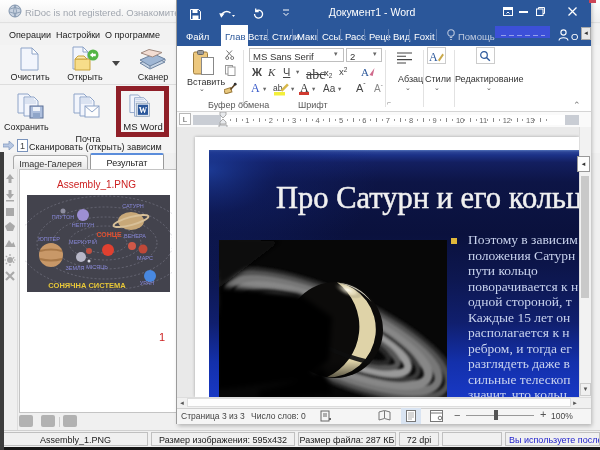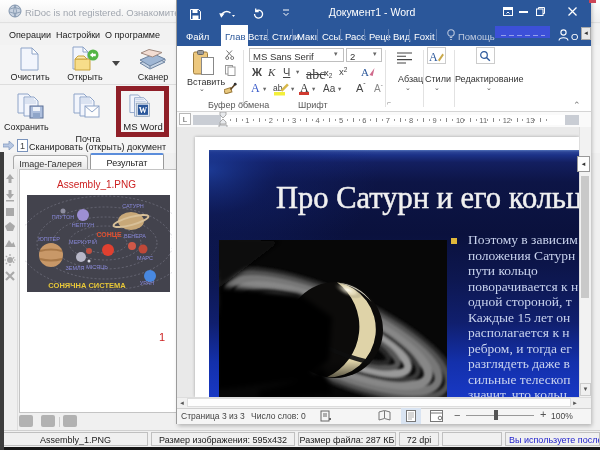--- a/index.html
+++ b/index.html
@@ -83,21 +83,21 @@
 
   <div class="abs" style="left:116px;top:86px;width:53px;height:51px;border:5px solid #8f1f28;"></div>
 
   <svg class="abs" style="left:3px;top:141px;" width="11" height="9" viewBox="0 0 11 9">
     <path d="M0 3 h6 v-3 l5 4.5 l-5 4.5 v-3 h-6 z" fill="#b8c8e2" stroke="#7a93bb" stroke-width="0.7"></path>
   </svg>
   <svg class="abs" style="left:17px;top:139px;" width="11" height="13" viewBox="0 0 11 13">
     <rect x="0.5" y="0.5" width="10" height="12" fill="#fff" stroke="#7a93bb"></rect>
     <text x="5.5" y="10" font-size="9" fill="#444" text-anchor="middle">1</text>
   </svg>
-  <div class="abs ws" style="left:29px;top:142px;font-size:9px;color:#222;">Сканировать (открыть) документ</div>
+  <div class="abs ws" style="left:29px;top:142px;font-size:9px;color:#222;">Сканировать (открыть) зависим</div>
 
   <div class="abs" style="left:0;top:153px;width:600px;height:16px;background:#f0f0f0;"></div>
   <div class="abs" style="left:13px;top:155px;width:75px;height:14px;background:linear-gradient(#fbfbfb,#e9e9e9);border:1px solid #a8a8a8;border-bottom:none;border-radius:3px 3px 0 0;text-align:center;font-size:9px;color:#333;padding-top:2.5px;">Image-Галерея</div>
   <div class="abs" style="left:90px;top:153px;width:74px;height:16px;background:#fff;border:1px solid #9a9a9a;border-bottom:none;border-top:2.5px solid #5b8ddb;border-radius:2px 2px 0 0;text-align:center;font-size:9px;color:#222;padding-top:2.5px;">Результат</div>
 
   <div class="abs" style="left:0;top:169px;width:18px;height:261px;background:#efefef;border-right:1px solid #dcdcdc;"></div>
   <svg class="abs" style="left:4px;top:172px;" width="12" height="110" viewBox="0 0 12 110">
     <g fill="#a9a9a9">
       <path d="M6 2 l4 5 h-2.5 v4 h-3 v-4 H2 z"></path>
       <path d="M6 27 l-4 -5 h2.5 v-4 h3 v4 H10 z M2 28 h8 v1.5 h-8 z"></path>

